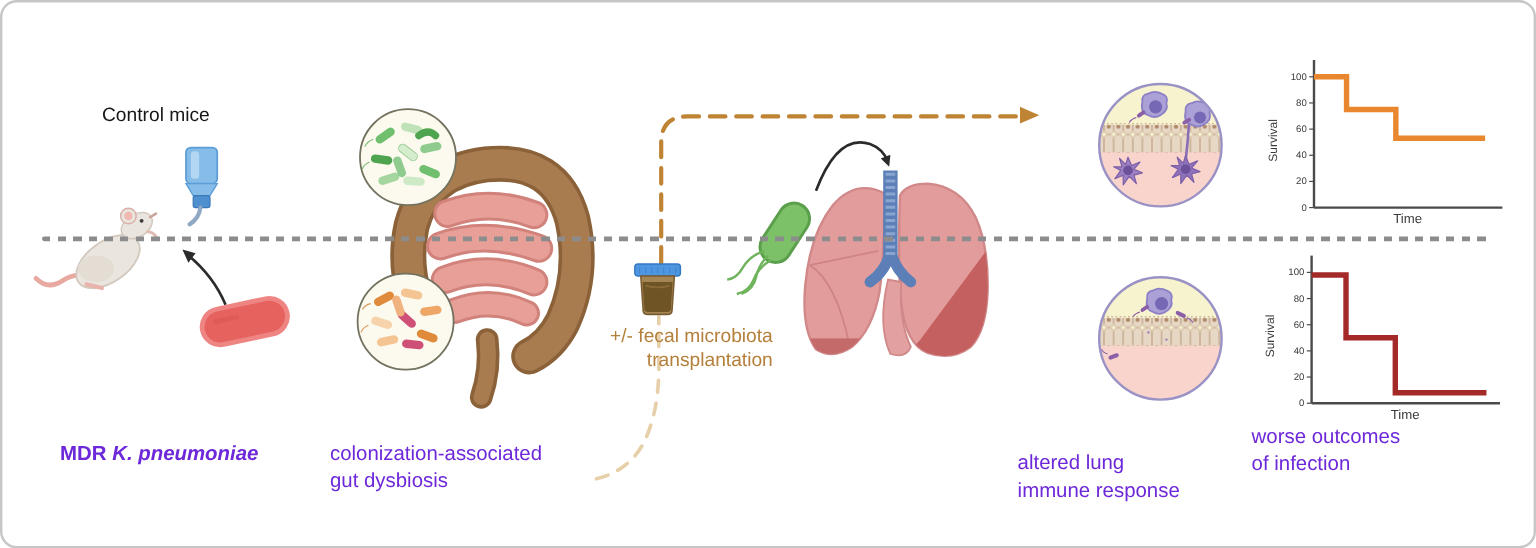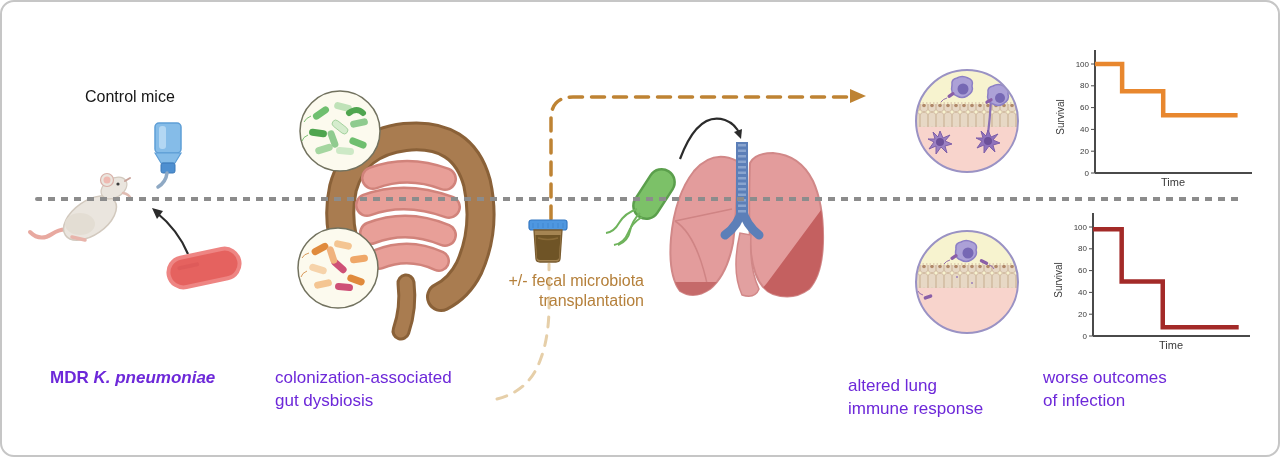--- a/index.html
+++ b/index.html
@@ -288,17 +288,17 @@
     <div><span>MDR </span><i>K. pneumoniae</i></div>
   </div>
   <div class="caption" style="left:275px;top:366px;width:230px">
     <div>colonization-associated</div>
     <div>gut dysbiosis</div>
   </div>
   <div class="caption" style="left:848px;top:374px;width:230px">
     <div>altered lung</div>
     <div>immune response</div>
   </div>
-  <div class="caption" style="left:1043px;top:366px;width:230px">
+  <div class="caption" style="left:1043px;top:352px;width:230px">
     <div>worse outcomes</div>
     <div>of infection</div>
   </div>
 </div>
 
 </body></html>

